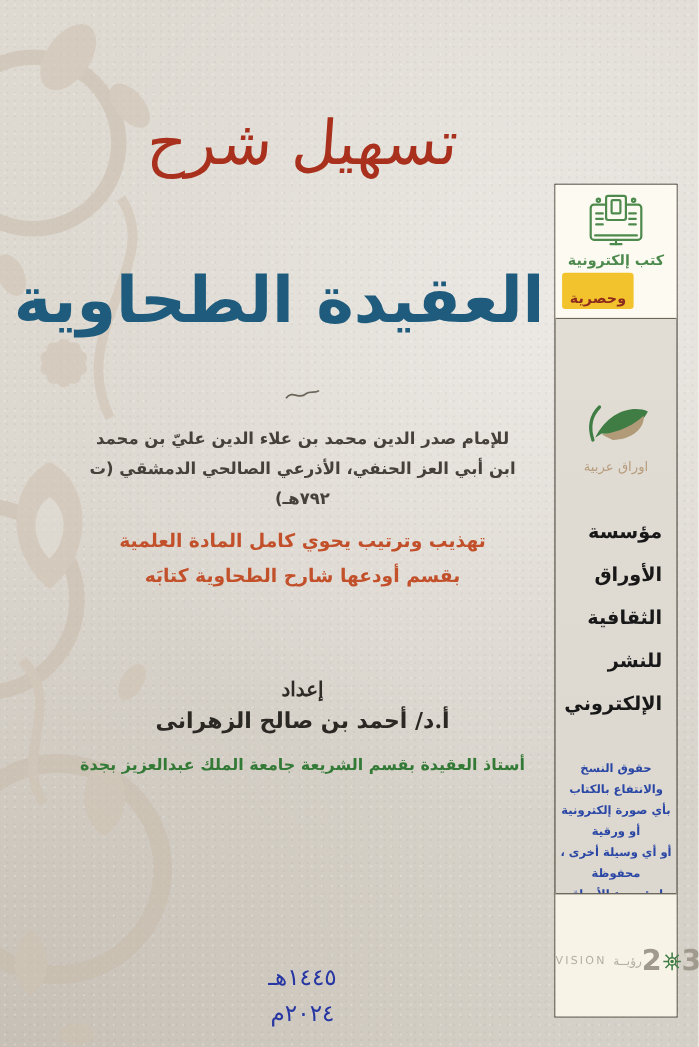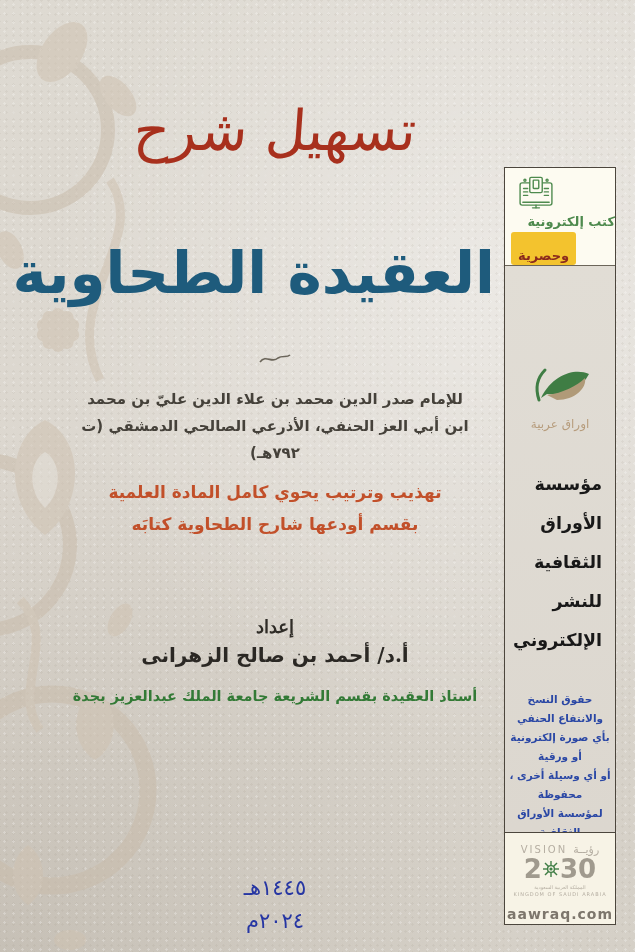--- a/index.html
+++ b/index.html
@@ -64,23 +64,23 @@
     font-size:21px;font-weight:normal;color:#2636a3;line-height:33px;
   }
 
   
   .sidebar{
     position:absolute;left:504px;top:167px;width:112px;height:758px;
     border:1px solid #4c463d;box-sizing:border-box;
     background:linear-gradient(#e2ded6,#dbd6ce);
   }
   .ebook-card{
-    position:absolute;top:0;left:0;right:0;height:98px;
+    position:absolute;top:0;left:0;right:0;height:122px;
     background:#fdfbf1;border-bottom:1px solid #6b655a;
-    display:flex;flex-direction:column;padding-top:8px;box-sizing:border-box;
+    display:flex;flex-direction:column;align-items:center;padding-top:8px;box-sizing:border-box;
   }
   .ebook-label{font-size:13px;font-weight:bold;color:#4e8a4e;margin-top:2px;direction:rtl;}
   .ebook-pill{
     align-self:flex-start;margin:3px 0 0 6px;
     background:#f3c32e;color:#8c2b1d;font-size:13px;font-weight:bold;
     padding:16px 7px 2px 7px;border-radius:3px;direction:rtl;
   }
   .logo-block{
     position:absolute;top:196px;left:0;right:0;text-align:center;
   }
@@ -91,23 +91,23 @@
   }
   .foundation div{
     font-size:17.5px;font-weight:bold;color:#181818;line-height:39px;
   }
   .copyright{
     position:absolute;top:522px;left:4px;right:4px;
     direction:rtl;text-align:center;
     font-size:10.5px;font-weight:bold;color:#2a47a5;line-height:19px;
   }
   .vision-card{
-    position:absolute;left:0;right:0;bottom:0;height:92px;
+    position:absolute;left:0;right:0;bottom:0;height:112px;
     background:#f7f3e6;border-top:1px solid #4c463d;
-    display:flex;flex-direction:column;align-items:center;justify-content:flex-start;
+    display:flex;flex-direction:row;align-items:center;justify-content:flex-start;
     padding-top:10px;box-sizing:border-box;
   }
   .vision-row{display:flex;align-items:center;gap:6px;color:#b5aea2;}
   .vision-en{font-size:10px;letter-spacing:2px;}
   .vision-ar{font-size:11px;direction:rtl;}
   .y2030{display:flex;align-items:center;color:#a09a8e;font-weight:bold;font-size:26px;line-height:26px;}
   .kingdom{font-size:5px;color:#b5aea2;text-align:center;line-height:7px;margin-top:2px;letter-spacing:1px;}
   .website{font-size:14px;font-weight:bold;color:#7d766c;margin-top:8px;letter-spacing:1px;}
 </style>
 </head>
@@ -207,21 +207,21 @@
 
   <div class="foundation">
     <div>مؤسسة</div>
     <div>الأوراق</div>
     <div>الثقافية</div>
     <div>للنشر</div>
     <div>الإلكتروني</div>
   </div>
 
   <div class="copyright">
-    <div>حقوق النسخ والانتفاع الحنفي</div>
+    <div>حقوق النسخ والانتفاع بالكتاب</div>
     <div>بأي صورة إلكترونية أو ورقية</div>
     <div>أو أي وسيلة أخرى ، محفوظة</div>
     <div>لمؤسسة الأوراق الثقافية</div>
   </div>
 
   <div class="vision-card">
     <div class="vision-row">
       <span class="vision-en">VISION</span>
       <span class="vision-ar">رؤيــة</span>
     </div>

